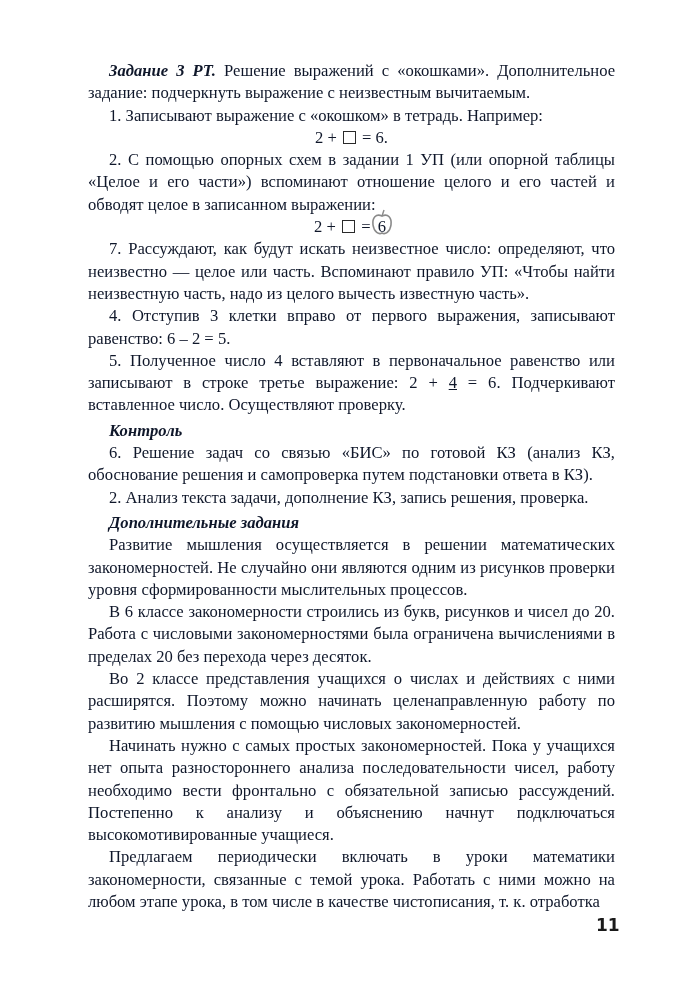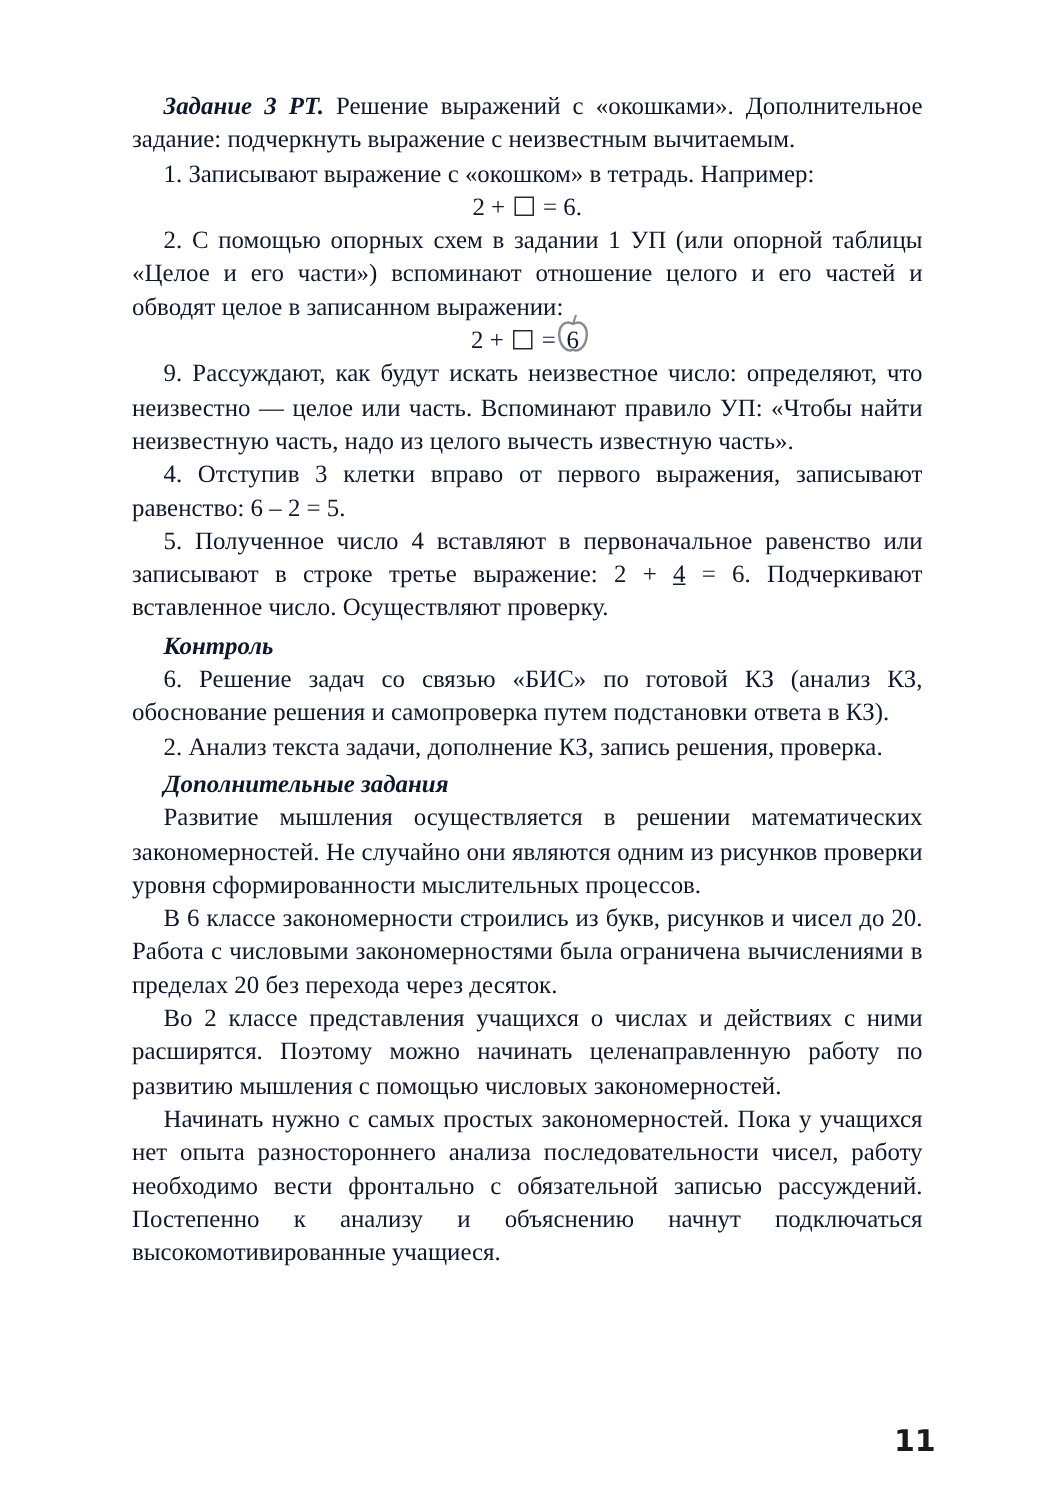--- a/index.html
+++ b/index.html
@@ -12,44 +12,45 @@
     }
     .p { margin: 0; text-indent: 21px; }
     .center { text-align: center; text-indent: 0; margin: 0; }
     .head { font-weight: bold; margin: 0; text-indent: 21px; margin-top: 3px; font-style: italic; }
     .bi { font-weight: bold; font-style: italic; }
     .box { display: inline-block; width: 11px; height: 11px; border: 1.2px solid #2a2a2a; vertical-align: -1px; margin: 0 2px; }
     .apple { display: inline-block; position: relative; padding: 0 3px; }
     .apple svg { position: absolute; left: -4px; top: -7px; }
     .u { text-decoration: underline; }
     .page-num {
-      position: absolute; left: 596px; top: 948px;
-      font-family: "DejaVu Sans", sans-serif; font-weight: bold; font-size: 20px; color: #1a1a1a;
+      position: absolute; left: 596px; top: 915px;
+      font-family: "DejaVu Sans", sans-serif; font-weight: bold; font-size: 17px; color: #1a1a1a;
     }
   </style>
 </head>
 <body>
 
 <div class="page">
   <p class="p"><span class="bi">Задание 3 РТ.</span><span> Решение выражений с «окошками». Дополнительное задание: подчеркнуть выражение с неизвестным вычитаемым.</span></p>
   <p class="p">1. Записывают выражение с «окошком» в тетрадь. Например:</p>
   <p class="center"><span>2 + </span><span class="box"></span><span> = 6.</span></p>
   <p class="p">2. С помощью опорных схем в задании 1 УП (или опорной таблицы «Целое и его части») вспоминают отношение целого и его частей и обводят целое в записанном выражении:</p>
   <p class="center"><span>2 + </span><span class="box"></span><span> = </span><span class="apple"><svg width="22" height="28" viewBox="0 0 22 28">
           <path d="M11 7 C5 4 1 9 2 16 C3 23 8 26 11 24 C14 26 19 23 20 16 C21 9 17 4 11 7 Z" fill="none" stroke="#8a8a8a" stroke-width="1.6"></path>
           <path d="M11 7 L13 1" stroke="#8a8a8a" stroke-width="1.4"></path>
         </svg><span>6</span></span></p>
-  <p class="p">9. Рассуждают, как будут искать неизвестное число: определяют, что неизвестно — целое или часть. Вспоминают правило УП: «Чтобы найти неизвестную часть, надо из целого вычесть известную часть».</p>
+  <p class="p">7. Рассуждают, как будут искать неизвестное число: определяют, что неизвестно — целое или часть. Вспоминают правило УП: «Чтобы найти неизвестную часть, надо из целого вычесть известную часть».</p>
   <p class="p">4. Отступив 3 клетки вправо от первого выражения, записывают равенство: 6 – 2 = 5.</p>
   <p class="p"><span>5. Полученное число 4 вставляют в первоначальное равенство или записывают в строке третье выражение: 2 + </span><span class="u">4</span><span> = 6. Подчеркивают вставленное число. Осуществляют проверку.</span></p>
 
   <p class="head">Контроль</p>
   <p class="p">6. Решение задач со связью «БИС» по готовой КЗ (анализ КЗ, обоснование решения и самопроверка путем подстановки ответа в КЗ).</p>
   <p class="p">2. Анализ текста задачи, дополнение КЗ, запись решения, проверка.</p>
 
   <p class="head">Дополнительные задания</p>
   <p class="p">Развитие мышления осуществляется в решении математических закономерностей. Не случайно они являются одним из рисунков проверки уровня сформированности мыслительных процессов.</p>
   <p class="p">В 6 классе закономерности строились из букв, рисунков и чисел до 20. Работа с числовыми закономерностями была ограничена вычислениями в пределах 20 без перехода через десяток.</p>
   <p class="p">Во 2 классе представления учащихся о числах и действиях с ними расширятся. Поэтому можно начинать целенаправленную работу по развитию мышления с помощью числовых закономерностей.</p>
   <p class="p">Начинать нужно с самых простых закономерностей. Пока у учащихся нет опыта разностороннего анализа последовательности чисел, работу необходимо вести фронтально с обязательной записью рассуждений. Постепенно к анализу и объяснению начнут подключаться высокомотивированные учащиеся.</p>
+  <p class="p">Предлагаем периодически включать в уроки математики закономерности, связанные с темой урока. Работать с ними можно на любом этапе урока, в том числе в качестве чистописания, т. к. отработка</p>
 </div>
 
 <div class="page-num">11</div>
 
 </body></html>

